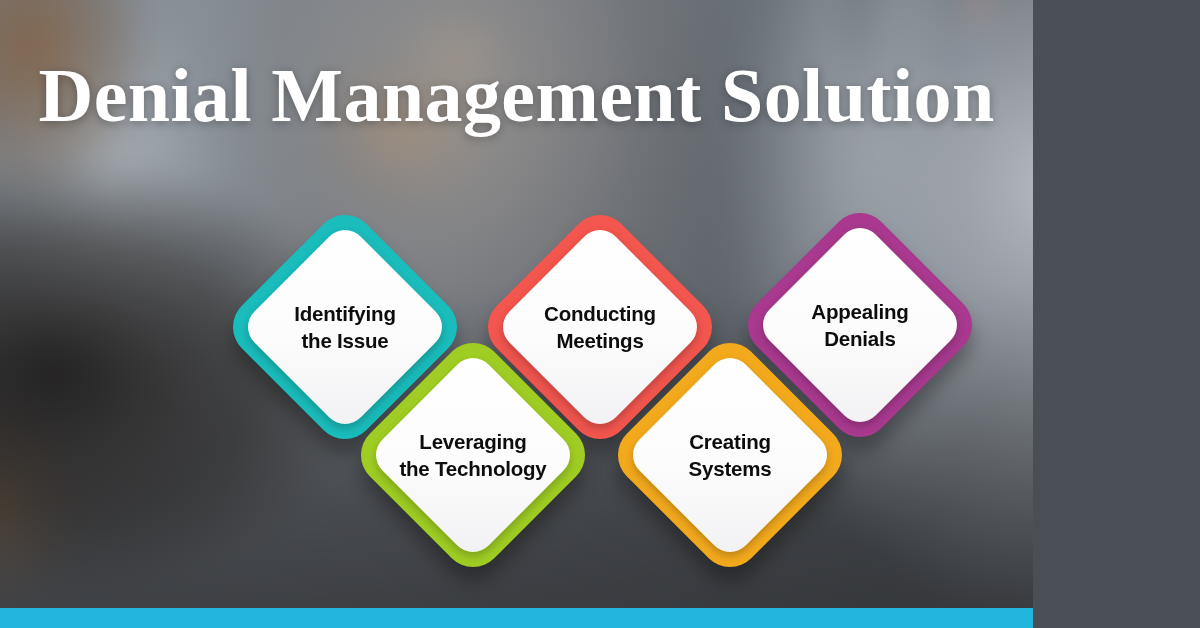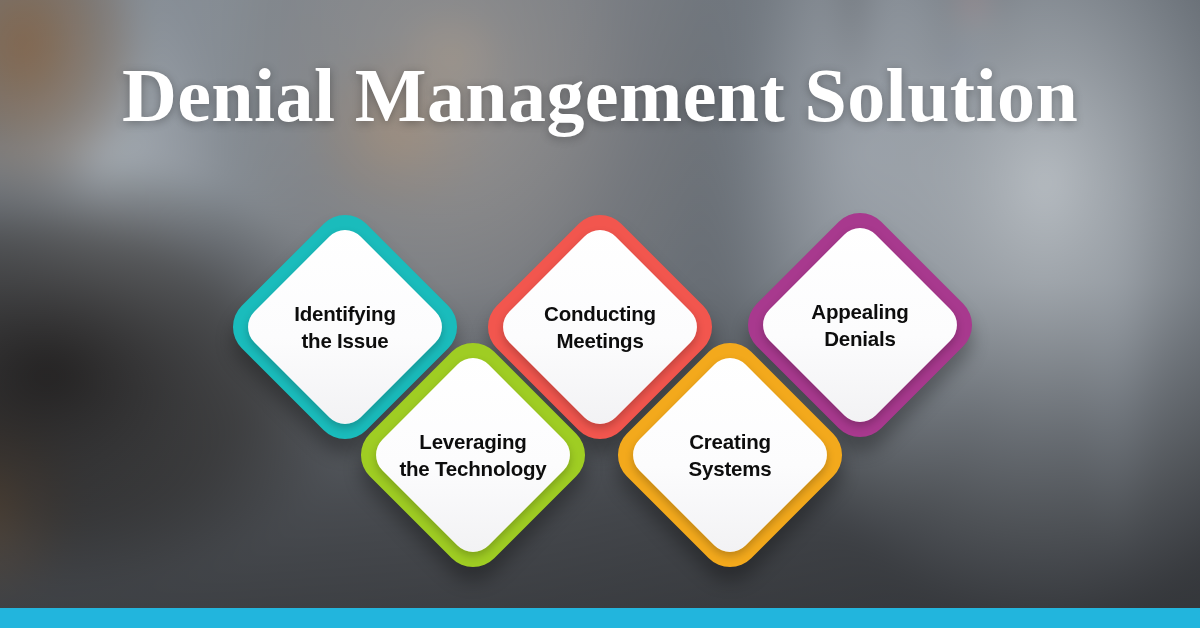--- a/index.html
+++ b/index.html
@@ -4,21 +4,21 @@
 <title>Denial Management Solution</title>
 <style>
   * { margin:0; padding:0; box-sizing:border-box; }
   html,body { width:1200px; height:628px; overflow:hidden; }
   body {
     font-family:"Liberation Sans", sans-serif;
     background:#4a4f55;
   }
   #stage {
     position:relative;
-    width:1200px; height:628px;
+    width:1033px; height:628px;
     overflow:hidden;
   }
 
   
   .bg-layer { position:absolute; inset:0; overflow:hidden; }
   .bg-base {
     position:absolute; inset:-60px;
     background:
       
       radial-gradient(ellipse 300px 210px at 140px 430px, rgba(22,18,16,.92) 0%, rgba(30,26,22,.55) 62%, rgba(40,38,36,0) 100%),

